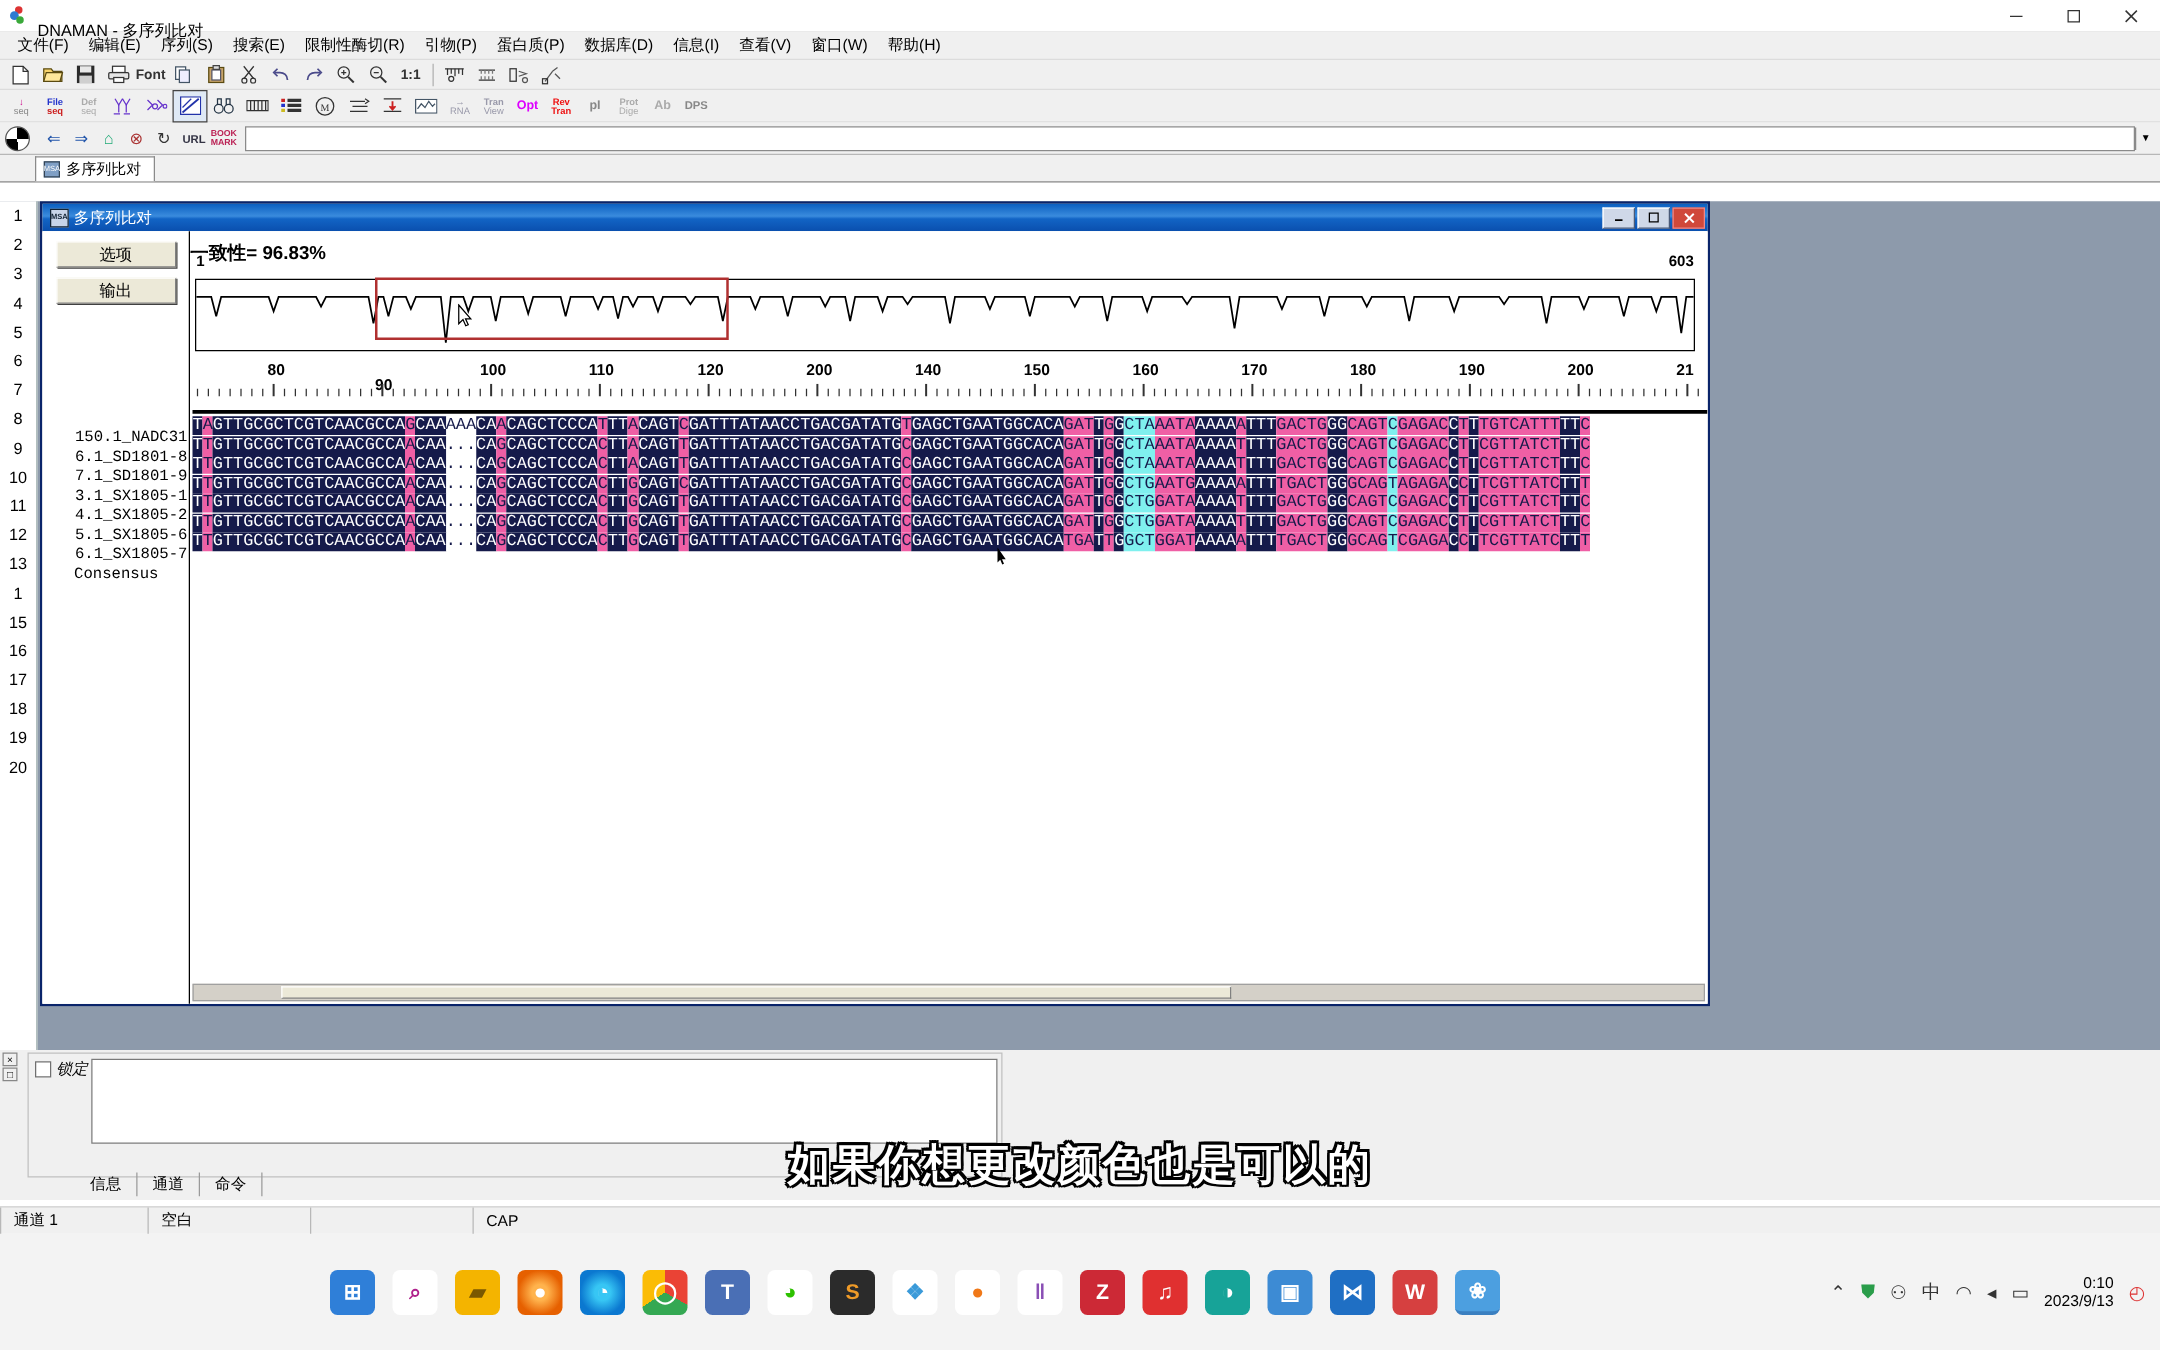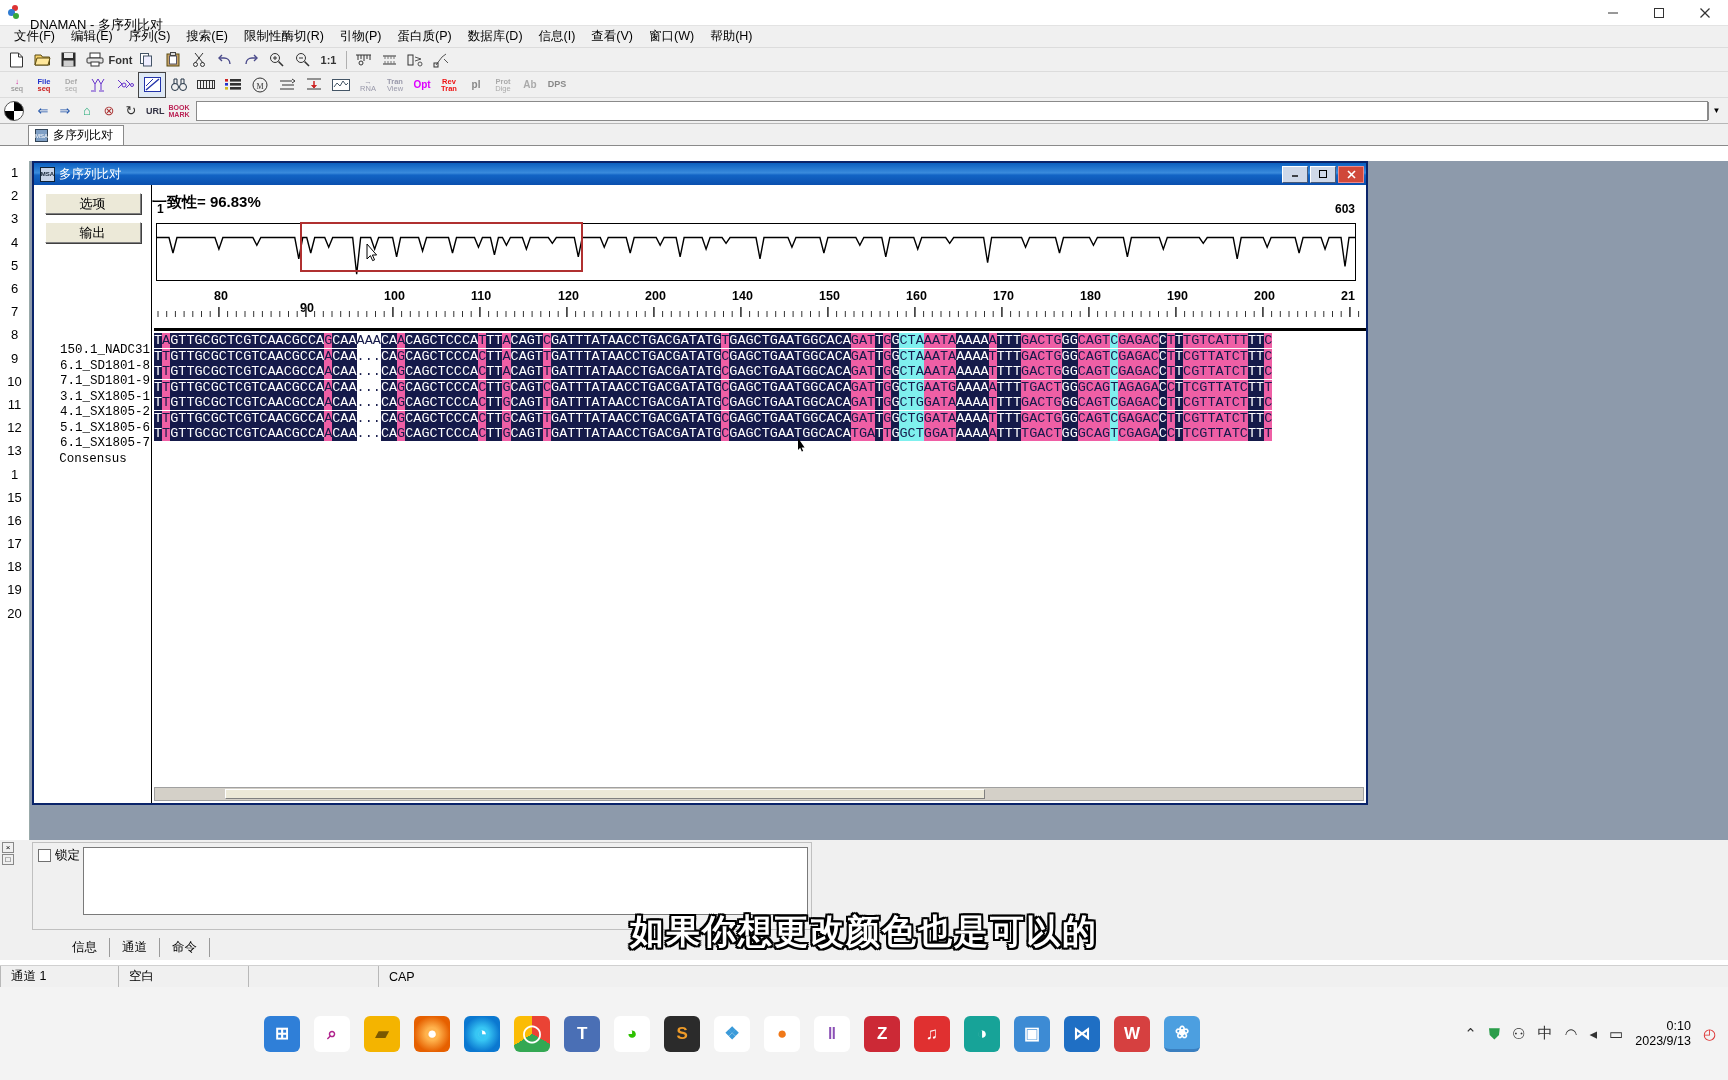--- a/index.html
+++ b/index.html
@@ -136,22 +136,22 @@
                     border-right-color:#808080;border-bottom-color:#808080; }
   #cursor1 { position:absolute; left:214px; top:58px; width:12px;height:19px; }
   #cursor2 { position:absolute; left:645px; top:253px; width:10px;height:16px; }
 
   
   #bottom { position:absolute; left:0; right:0; bottom:120px; height:120px; background:#f0f0f0; }
   #bot-close { position:absolute; left:2px; top:2px; width:12px; }
   #bot-close div { width:12px;height:11px;border:1px solid #888;background:#f0f0f0;
                    font-size:8px;display:flex;align-items:center;justify-content:center;
                    margin-bottom:1px; }
-  #bot-panel { position:absolute; left:32px; top:2px; width:780px; height:88px;
-               background:#f0f0f0; border:1px solid #c0c0c0; }
+  #bot-panel { position:absolute; left:22px; top:2px; width:780px; height:100px;
+               background:#f0f0f0; border:1px solid #c0c0c0;font-style:italic; }
   #bot-panel .lockrow { display:flex; align-items:flex-start; padding:4px 3px 0 3px; }
   #bot-panel .chk { width:13px;height:13px;border:1px solid #707070;background:#fff;
                     margin:2px 4px 0 2px; }
   #bot-panel .lockl { font-size:12.5px; }
   #bot-panel .ta { flex:1; height:68px; background:#fff; border:1px solid #7a7a7a;
                    margin-left:3px; }
   #bot-tabs { position:absolute; left:60px; top:98px; display:flex; }
   #bot-tabs .bt { padding:1px 12px; font-size:12.5px; border-right:1px solid #9a9a9a; }
 
   

